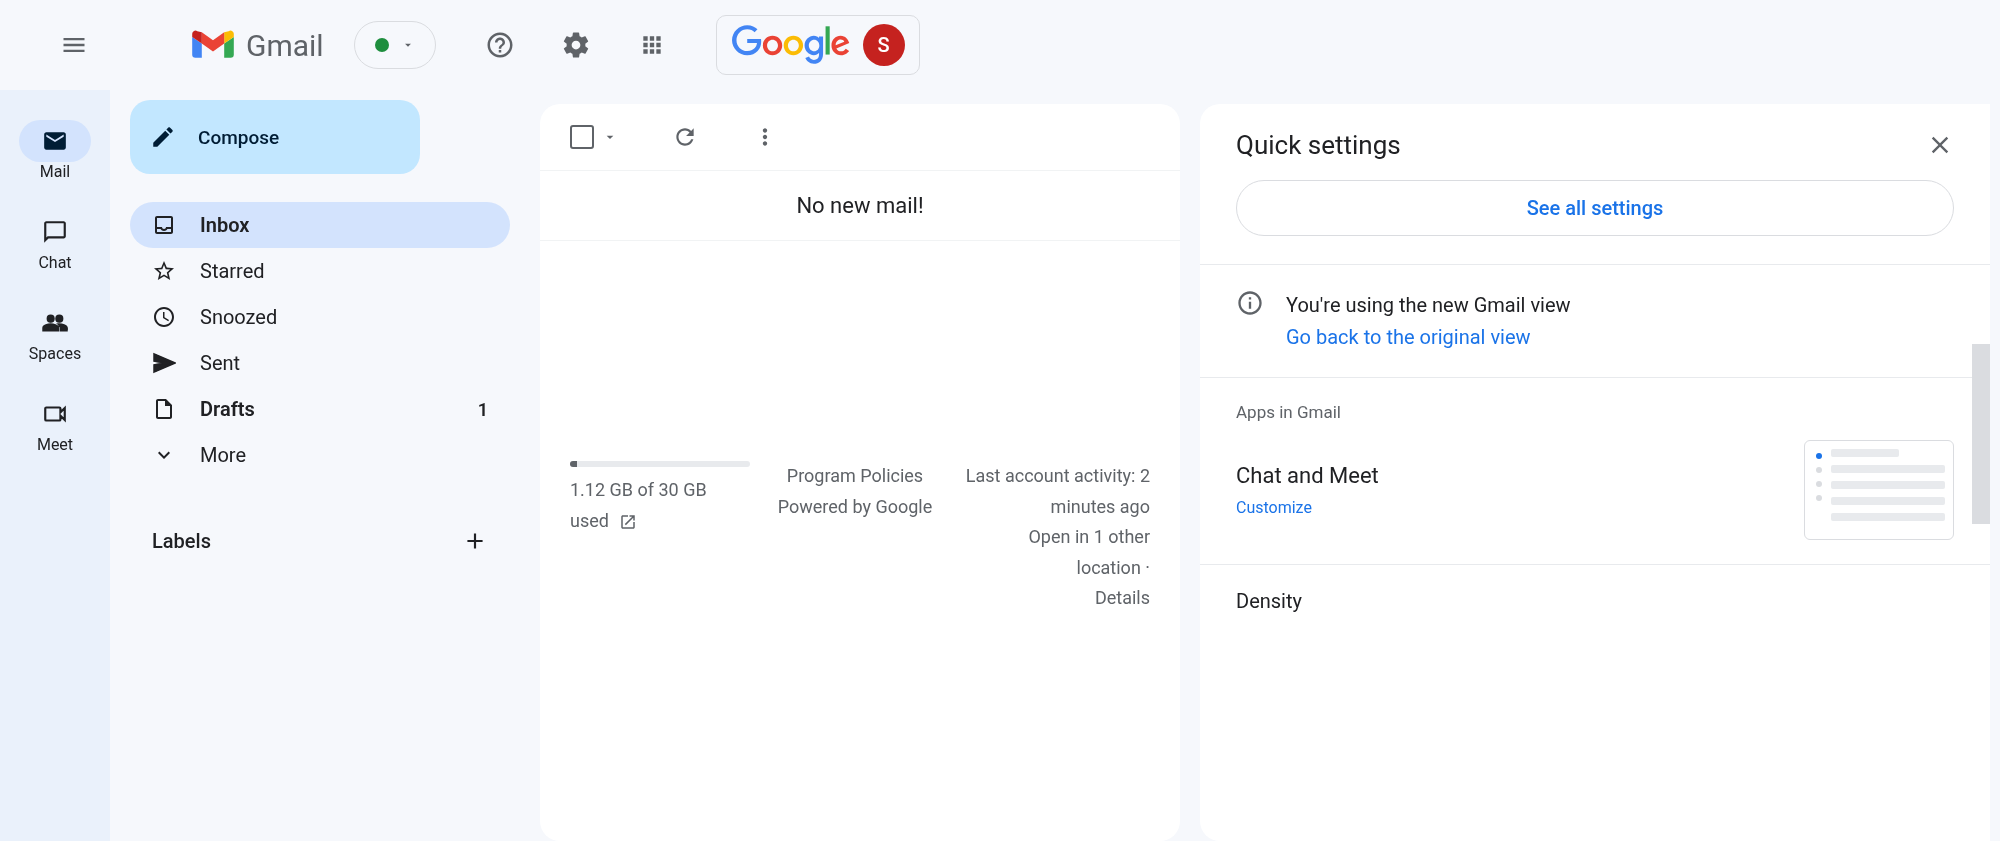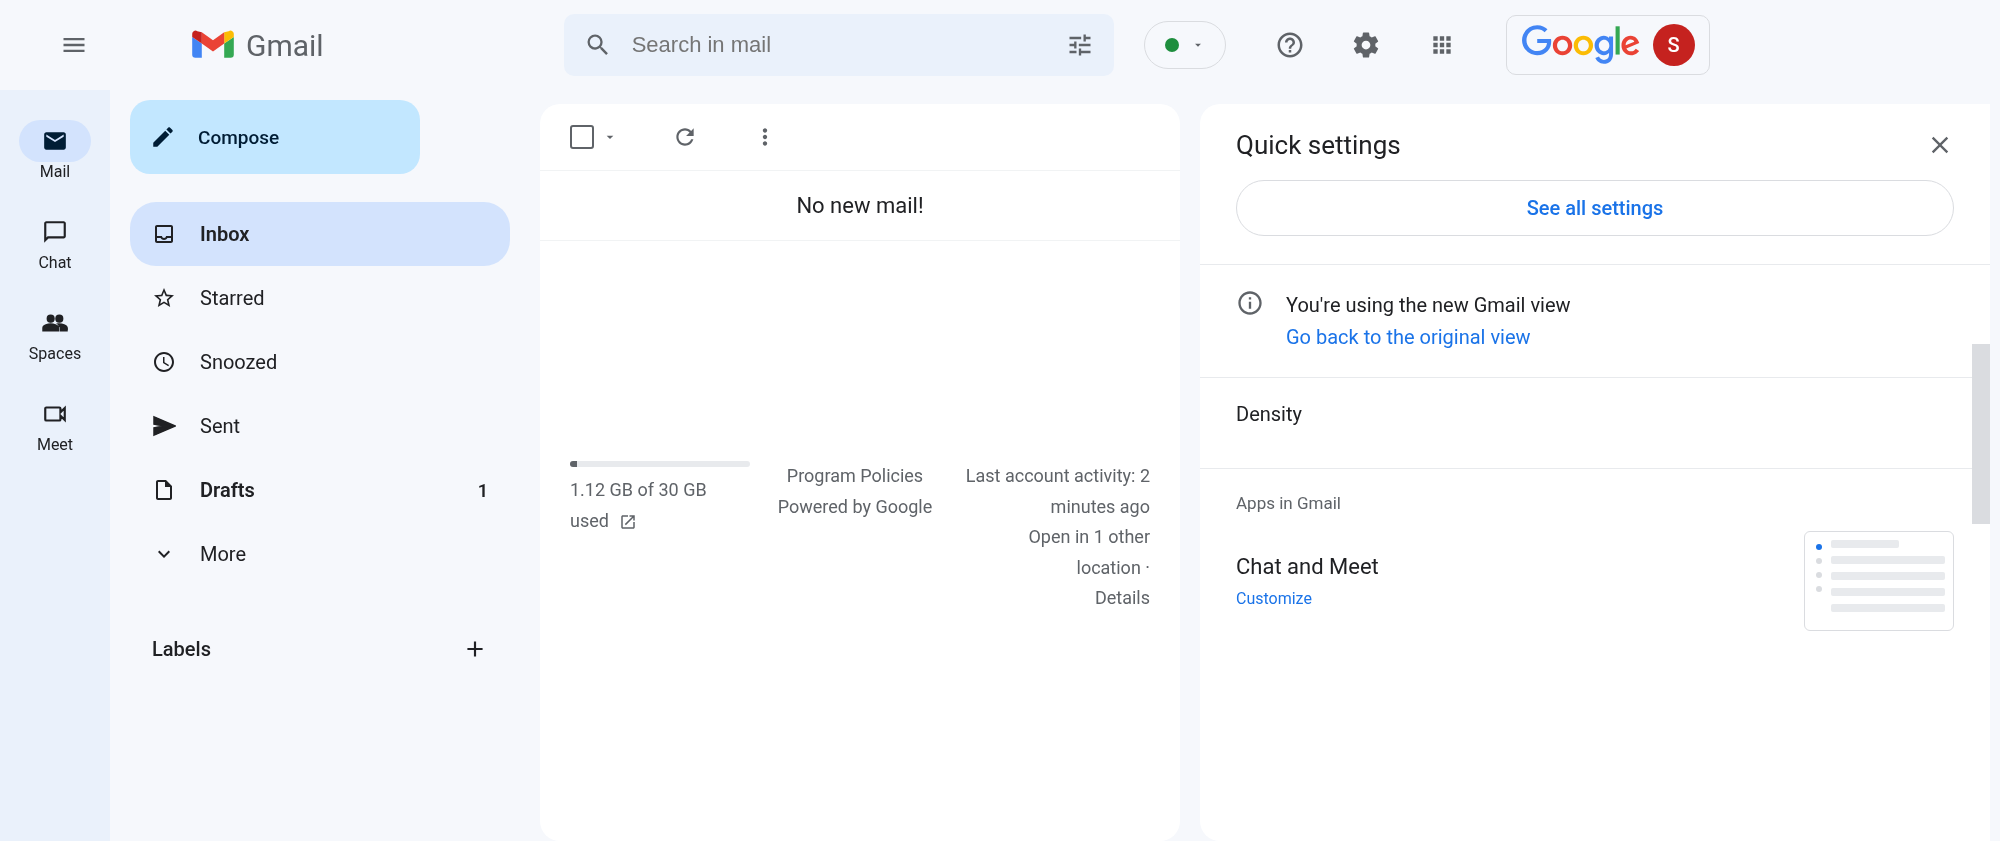--- a/index.html
+++ b/index.html
@@ -26,21 +26,21 @@
 .nav-rail { width: 110px; background: #eaf1fb; display: flex; flex-direction: column; align-items: center; padding-top: 30px; gap: 30px; }
 .rail-item { display: flex; flex-direction: column; align-items: center; cursor: pointer; }
 .rail-icon-wrap { width: 72px; height: 42px; border-radius: 21px; display: flex; align-items: center; justify-content: center; }
 .rail-icon-wrap.active { background: #d3e3fd; }
 .rail-label { font-size: 16px; color: #202124; }
 
 .sidebar { width: 420px; padding: 10px 20px 0 20px; }
 .compose-btn { display: flex; align-items: center; gap: 22px; background: #c2e7ff; border-radius: 20px; height: 74px; padding: 0 20px; width: 290px; cursor: pointer; margin-bottom: 28px; }
 .compose-label { font-size: 19px; color: #001d35; font-weight: 500; }
 .nav-list { display: flex; flex-direction: column; }
-.nav-item { display: flex; align-items: center; gap: 24px; height: 64px; padding: 0 22px; border-radius: 26px; cursor: pointer; font-size: 20px; color: #202124; }
+.nav-item { display: flex; align-items: center; gap: 24px; height: 46px; padding: 0 22px; border-radius: 26px; cursor: pointer; font-size: 20px; color: #202124; }
 .nav-item.selected { background: #d3e3fd; font-weight: 600; }
 .nav-item .count { margin-left: auto; font-size: 18px; }
 .nav-item.bold { font-weight: 600; }
 .labels-row { display: flex; align-items: center; justify-content: space-between; padding: 0 22px; margin-top: 50px; }
 .labels-title { font-size: 20px; font-weight: 500; }
 
 .content { flex: 1; padding: 14px 10px 0 10px; display: flex; gap: 20px; }
 .mail-panel { background: #fff; border-radius: 20px; width: 640px; padding: 20px 0; }
 .toolbar { display: flex; align-items: center; gap: 54px; padding: 0 30px 20px 30px; }
 .cb-wrap { display: flex; align-items: center; gap: 8px; }
@@ -87,29 +87,20 @@
   <div class="logo-wrap">
     <svg width="42" height="32" viewBox="0 0 52 40">
         <path fill="#4285F4" d="M4 36h8V18L0 10v22a4 4 0 004 4z"></path>
         <path fill="#34A853" d="M40 36h8a4 4 0 004-4V10l-12 8z"></path>
         <path fill="#FBBC04" d="M40 4v14l12-8V6a4 4 0 00-6.4-3.2z"></path>
         <path fill="#EA4335" d="M12 18V4l14 10L40 4v14L26 28z"></path>
         <path fill="#C5221F" d="M0 6v4l12 8V4L6.4 2.8A4 4 0 000 6z"></path>
       </svg>
     <span class="logo-text">Gmail</span>
   </div>
-  <div class="search-bar">
-    <svg class="search-icon" width="28" height="28" viewBox="0 0 24 24">
-        <path fill="#5f6368" d="M15.5 14h-.79l-.28-.27A6.471 6.471 0 0016 9.5 6.5 6.5 0 109.5 16c1.61 0 3.09-.59 4.23-1.57l.27.28v.79l5 4.99L20.49 19l-4.99-5zm-6 0C7.01 14 5 11.99 5 9.5S7.01 5 9.5 5 14 7.01 14 9.5 11.99 14 9.5 14z"></path>
-      </svg>
-    <input class="search-input" placeholder="Search in mail" style="">
-    <svg class="tune-icon" width="28" height="28" viewBox="0 0 24 24">
-        <path fill="#5f6368" d="M3 17v2h6v-2H3zM3 5v2h10V5H3zm10 16v-2h8v-2h-8v-2h-2v6h2zM7 9v2H3v2h4v2h2V9H7zm14 4v-2H11v2h10zm-6-4h2V7h4V5h-4V3h-2v6z"></path>
-      </svg>
-  </div>
   <div class="status-pill">
     <span class="status-dot"></span>
     <svg width="14" height="14" viewBox="0 0 24 24">
         <path fill="#5f6368" d="M7 10l5 5 5-5z"></path>
       </svg>
   </div>
   <div class="header-icons">
     <div class="hicon">
       <svg width="30" height="30" viewBox="0 0 24 24">
           <path fill="#5f6368" d="M11 18h2v-2h-2v2zm1-16C6.48 2 2 6.48 2 12s4.48 10 10 10 10-4.48 10-10S17.52 2 12 2zm0 18c-4.41 0-8-3.59-8-8s3.59-8 8-8 8 3.59 8 8-3.59 8-8 8zm0-14c-2.21 0-4 1.79-4 4h2c0-1.1.9-2 2-2s2 .9 2 2c0 2-3 1.75-3 5h2c0-2.25 3-2.5 3-5 0-2.21-1.79-4-4-4z"></path>
@@ -289,23 +280,20 @@
       <div class="sp-section">
         <div class="info-row">
           <svg width="28" height="28" viewBox="0 0 24 24">
               <path fill="#5f6368" d="M11 7h2v2h-2zm0 4h2v6h-2zm1-9C6.48 2 2 6.48 2 12s4.48 10 10 10 10-4.48 10-10S17.52 2 12 2zm0 18c-4.41 0-8-3.59-8-8s3.59-8 8-8 8 3.59 8 8-3.59 8-8 8z"></path>
             </svg>
           <div class="info-text">
             <div>You're using the new Gmail view</div>
             <div class="link">Go back to the original view</div>
           </div>
         </div>
-      </div>
-      <div class="sp-section">
-        <div class="sp-label" style="font-size:20px;color:#202124">Density</div>
       </div>
       <div class="sp-section">
         <div class="sp-label">Apps in Gmail</div>
         <div class="chat-meet-row">
           <div>
             <div class="cm-title">Chat and Meet</div>
             <div class="link">Customize</div>
           </div>
           <div class="preview-box">
             <div class="pv-left">
@@ -317,16 +305,19 @@
             <div class="pv-right">
                 <div class="pv-line" style="width:60%"></div>
                 <div class="pv-line"></div>
                 <div class="pv-line"></div>
                 <div class="pv-line"></div>
                 <div class="pv-line"></div>
               </div>
           </div>
         </div>
       </div>
+      <div class="sp-section">
+        <div class="sp-label" style="font-size:20px;color:#202124">Density</div>
+      </div>
       <div class="scrollbar"></div>
     </div>
   </div>
 </div>
 
 </body></html>

